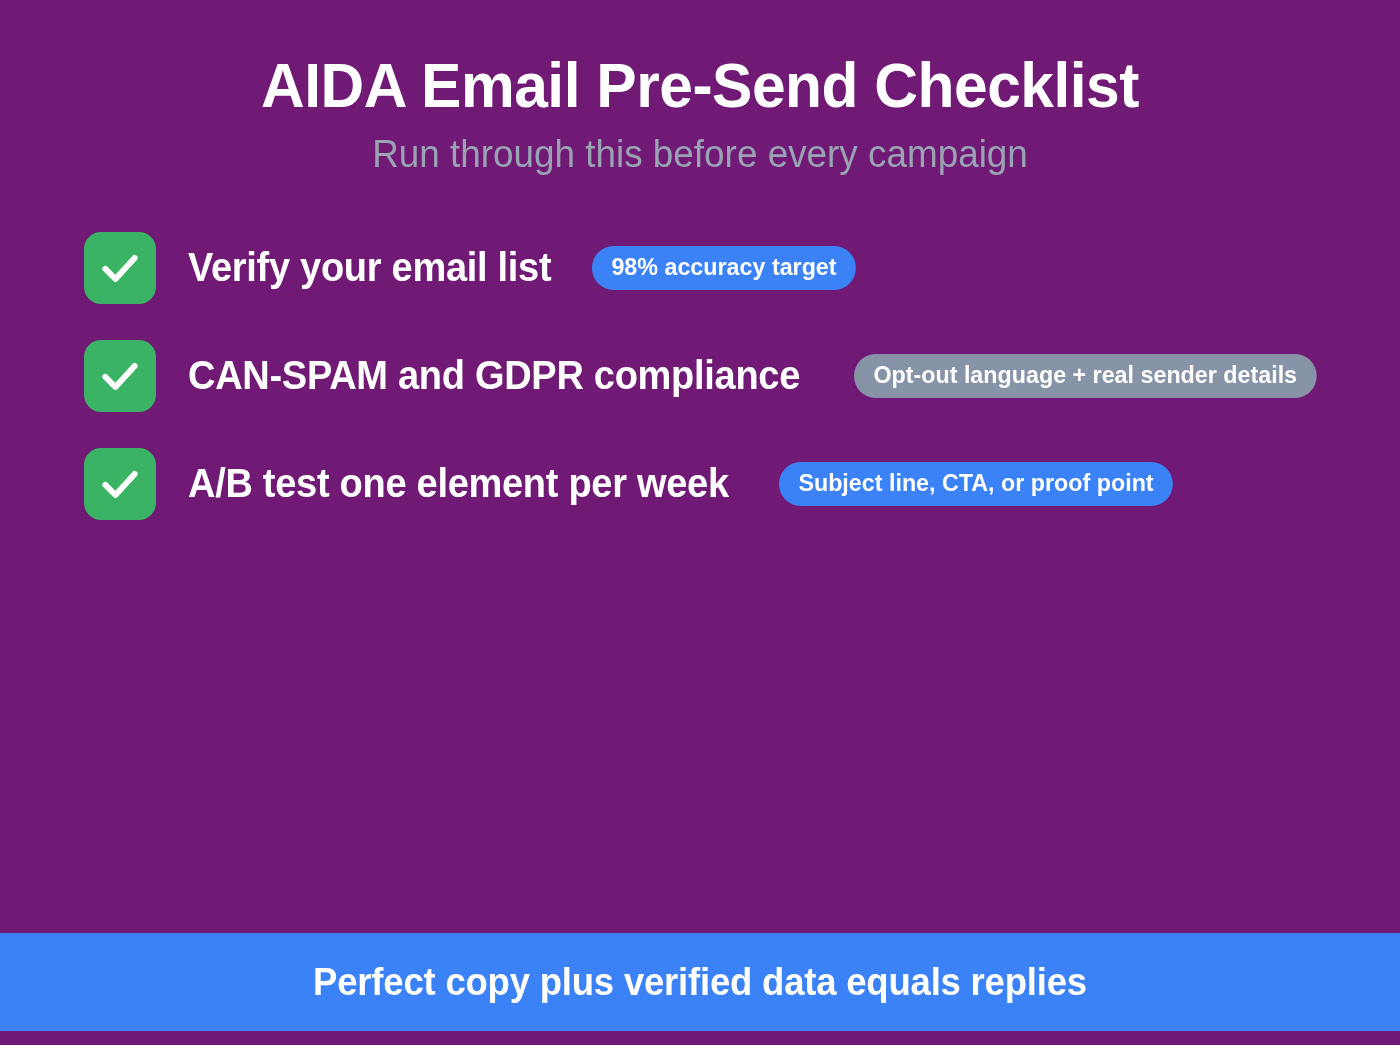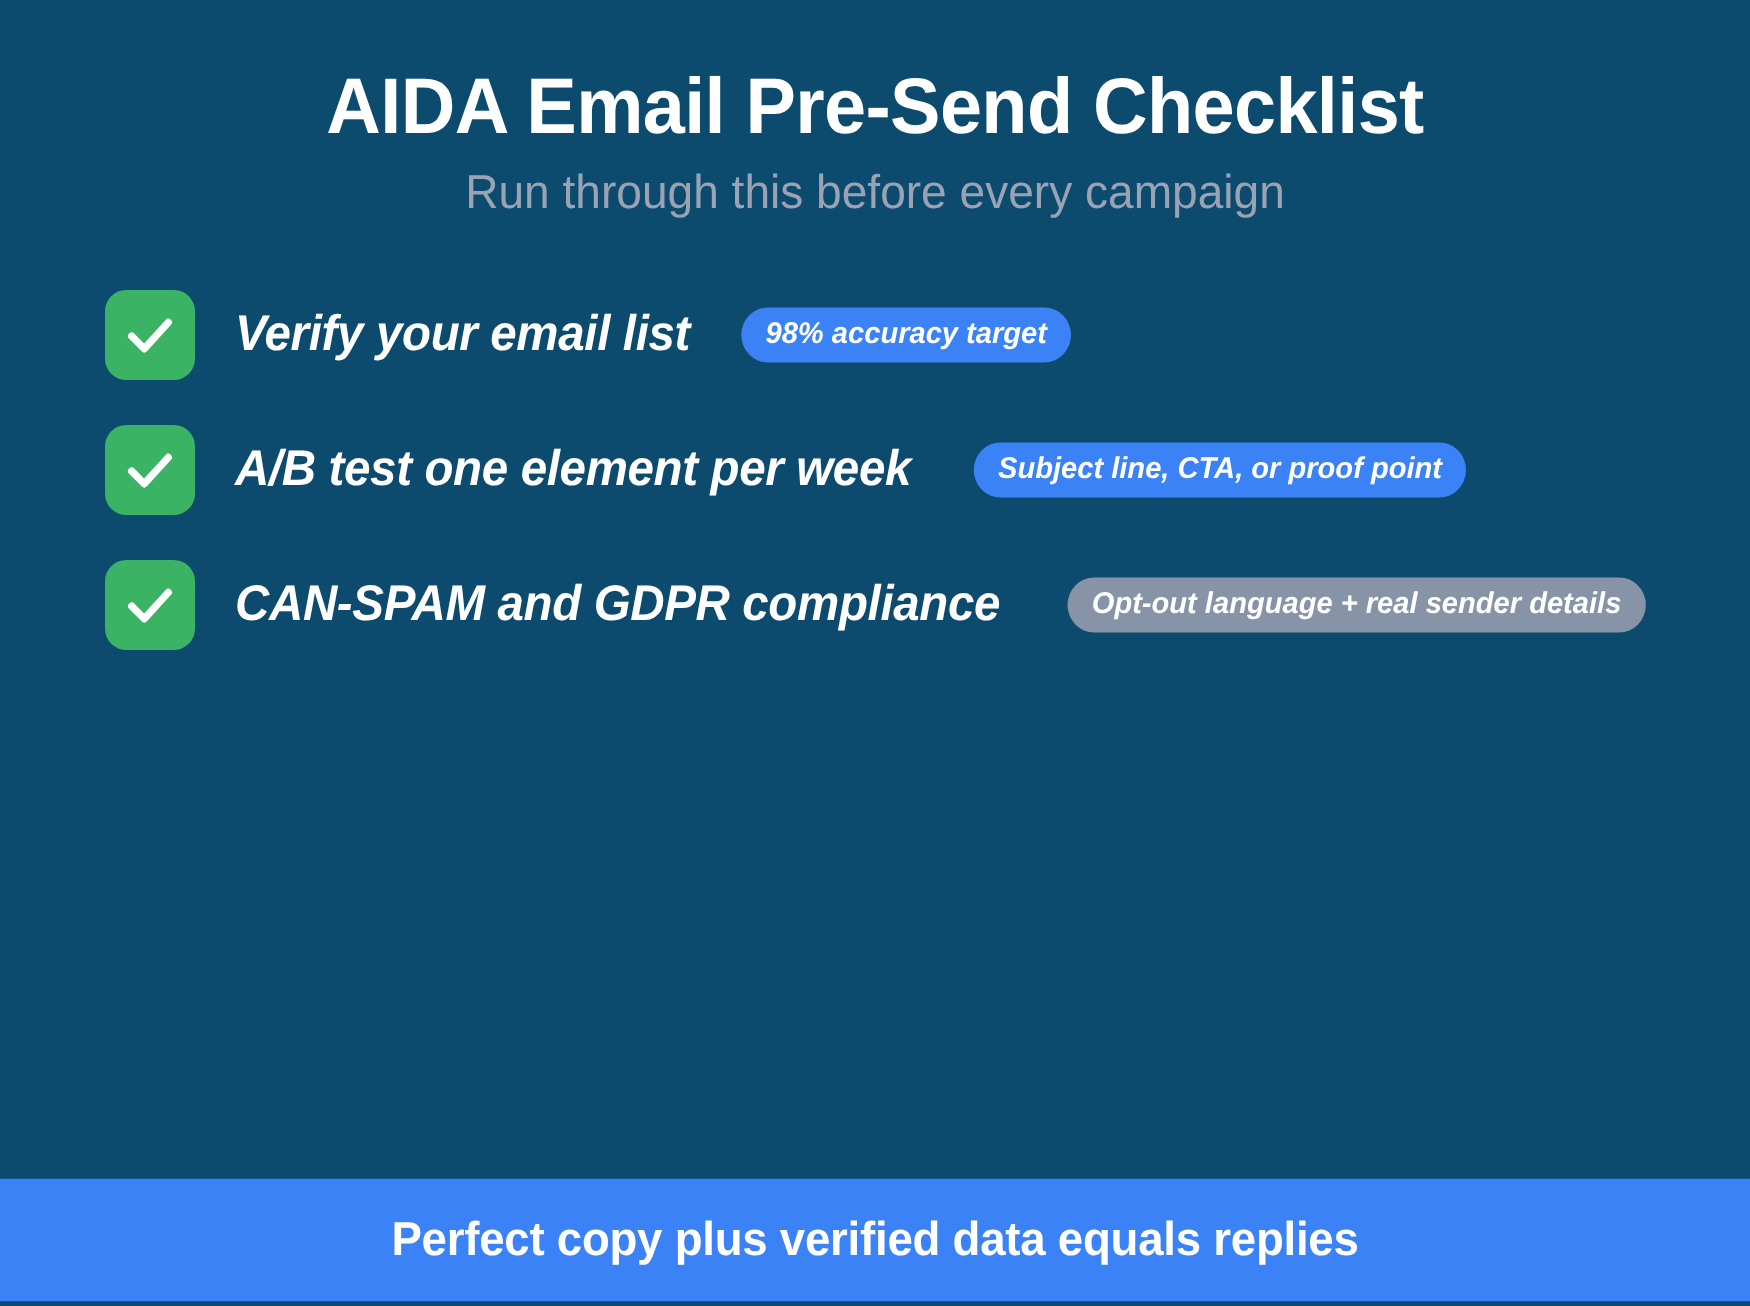--- a/index.html
+++ b/index.html
@@ -14,21 +14,21 @@
     background: #111a2e;
     font-family: "Liberation Sans", sans-serif;
     -webkit-font-smoothing: antialiased;
     position: relative;
   }
 
   .poster {
     position: relative;
     width: 1400px;
     height: 1045px;
-    background: #0c4a6e;
+    background: #701a75;
     display: flex;
     flex-direction: column;
   }
 
   
   .header {
     padding-top: 52px;
     text-align: center;
   }
 
@@ -49,21 +49,20 @@
     line-height: 1.1;
     transform: scaleX(0.97);
   }
 
   
   .checklist {
     margin-top: 56px;
     padding-left: 84px;
     padding-right: 60px;
     flex: 1 1 auto;
-    font-style: italic;
   }
 
   .check-row {
     display: flex;
     align-items: center;
     height: 72px;
     margin-bottom: 36px;
   }
 
   .checkbox {
@@ -111,21 +110,21 @@
 
   .badge.blue   { background: #3b82f6; }
   .badge.orange { background: #f0684a; }
   .badge.green  { background: #3ab464; }
   .badge.grey   { background: #8794a8; }
 
   
   .footer {
     position: absolute;
     left: 0;
-    bottom: 4px;
+    bottom: 14px;
     width: 1400px;
     height: 98px;
     background: #3b82f6;
     display: flex;
     align-items: center;
     justify-content: center;
   }
 
   .footer-text {
     font-size: 38px;
@@ -163,34 +162,34 @@
 
 
     <div class="check-row">
       <div class="checkbox">
         <span>
           <svg viewBox="0 0 24 24" fill="none" stroke="#ffffff" stroke-width="3.2" stroke-linecap="round" stroke-linejoin="round">
               <polyline points="4,12.5 9.5,18 20,6.5"></polyline>
             </svg>
         </span>
       </div>
-      <div class="row-label">A/B test one element per week</div>
-      <div class="badge blue">Subject line, CTA, or proof point</div>
+      <div class="row-label">CAN-SPAM and GDPR compliance</div>
+      <div class="badge grey">Opt-out language + real sender details</div>
     </div>
 
     <div class="check-row">
       <div class="checkbox">
         <span>
           <svg viewBox="0 0 24 24" fill="none" stroke="#ffffff" stroke-width="3.2" stroke-linecap="round" stroke-linejoin="round">
               <polyline points="4,12.5 9.5,18 20,6.5"></polyline>
             </svg>
         </span>
       </div>
-      <div class="row-label">CAN-SPAM and GDPR compliance</div>
-      <div class="badge grey">Opt-out language + real sender details</div>
+      <div class="row-label">A/B test one element per week</div>
+      <div class="badge blue">Subject line, CTA, or proof point</div>
     </div>
 
   </div>
 
   <div class="footer">
     <div class="footer-text">Perfect copy plus verified data equals replies</div>
   </div>
 
 </div>
 

